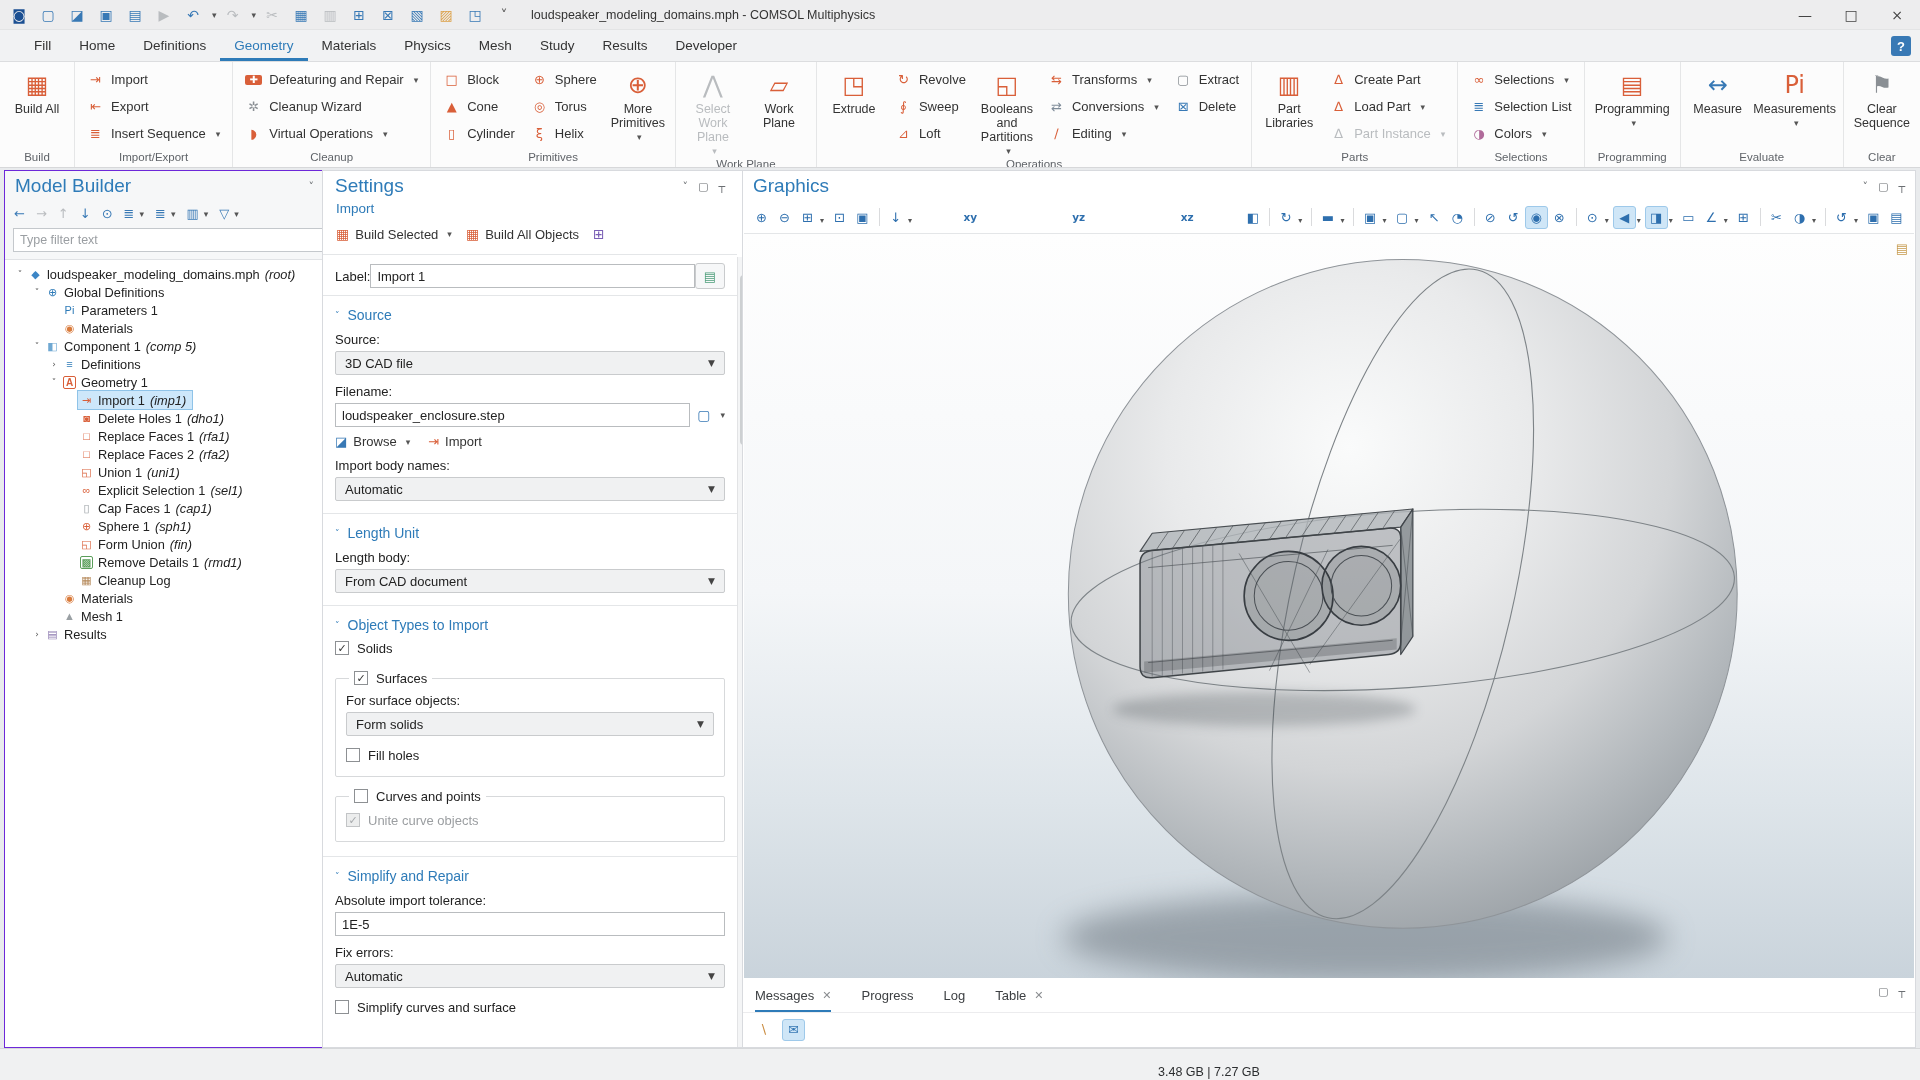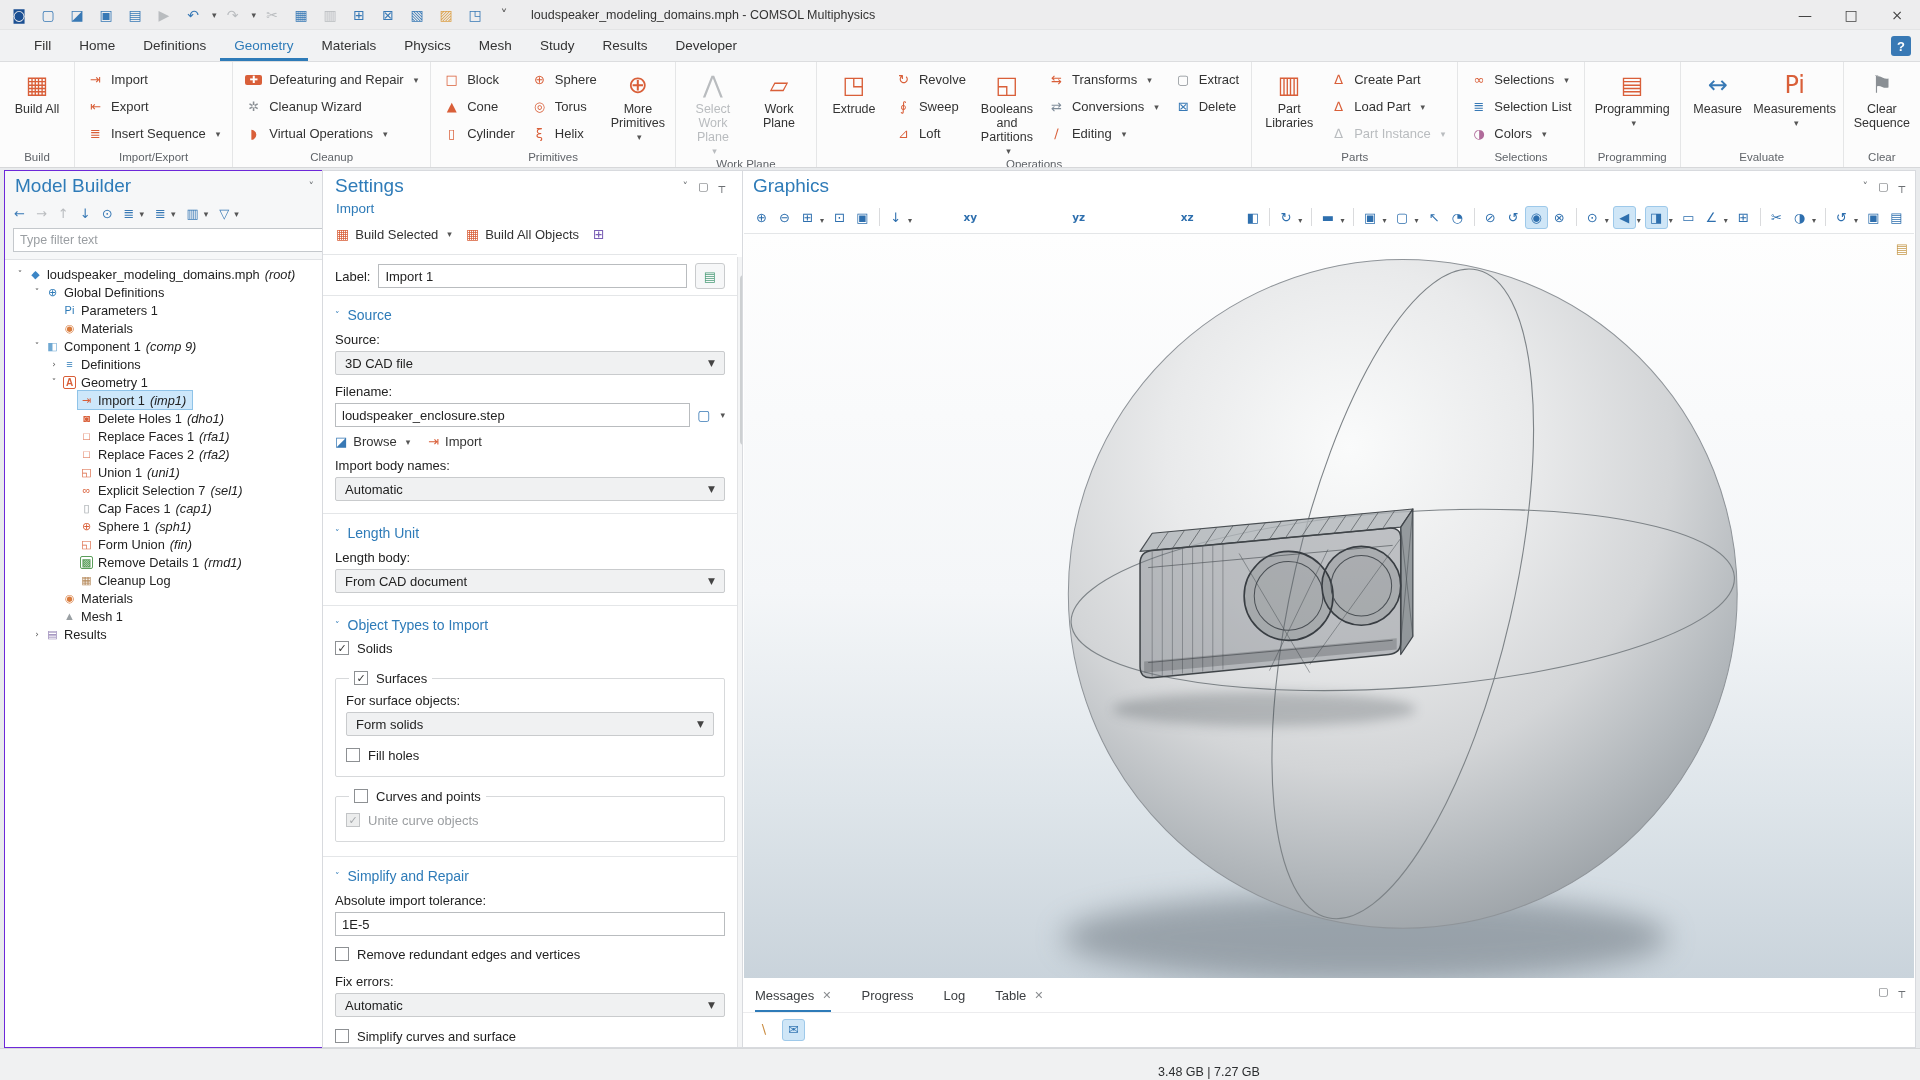--- a/index.html
+++ b/index.html
@@ -59,21 +59,21 @@
   .tree-tag{font-style:italic;margin-left:5px}
 
   
   #settings{position:absolute;left:322px;top:170px;width:432px;bottom:32px;background:#fff;border:1px solid #d8dade;overflow:hidden}
   .set-inner{position:absolute;left:0;top:0;right:16px;bottom:0;padding:0 12px;overflow:hidden}
   .set-sub{color:#2e7bb8;font-size:13.5px;padding:0 0 4px 1px}
   .set-toolbar{display:flex;align-items:center;height:28px;gap:14px;padding-left:1px}
   .set-toolbar .tbtn{display:flex;align-items:center;gap:6px;color:#333}
   .set-toolbar .icon{font-size:14px}
   .hr{border-top:1px solid #e4e6e8;margin:6px -12px}
-  .label-row{display:flex;align-items:center;gap:8px;margin-top:8px}
+  .label-row{display:flex;align-items:center;margin-top:8px}
   .label-row .txt{flex:1}
   .aux-btn{width:30px;height:26px;border:1px solid #c9cbcd;background:#f6f7f8;border-radius:3px;display:flex;align-items:center;justify-content:center;color:#4d9e7a;font-size:13px;font-family:"DejaVu Sans",sans-serif}
   .sec-h{display:flex;align-items:center;gap:8px;color:#2e7bb8;font-size:14px;margin:11px 0 4px;font-weight:400}
   .sec-h .sc{font-size:9px;font-family:"DejaVu Sans",sans-serif}
   .f-label{margin:9px 0 4px;color:#222}
   .select{height:24px;background:#f0f1f2;border:1px solid #c9cbcd;display:flex;align-items:center;padding:0 9px;border-radius:2px}
   .select .val{flex:1;color:#222}
   .select .arr{font-size:9px;color:#444;font-family:"DejaVu Sans",sans-serif}
   .txt{width:100%;height:24px;border:1px solid #b9bcbf;padding:0 6px;font:13px "Liberation Sans",sans-serif;background:#fff;color:#222}
   .file-row{display:flex;align-items:center;gap:7px}
@@ -479,21 +479,21 @@
           <span class="tree-inner">
             <span class="tree-icon" style="color: rgb(217, 123, 60);">◉</span>
             <span>Materials</span>
           </span>
         </div>
         <div class="tree-row" style="padding-left: 25px;">
           <span class="tree-arrow">˅</span>
           <span class="tree-inner">
             <span class="tree-icon" style="color: rgb(111, 168, 210);">◧</span>
             <span>Component 1</span>
-            <span class="tree-tag">(comp 9)</span>
+            <span class="tree-tag">(comp 5)</span>
           </span>
         </div>
         <div class="tree-row" style="padding-left: 42px;">
           <span class="tree-arrow">›</span>
           <span class="tree-inner">
             <span class="tree-icon" style="color: rgb(46, 123, 184);">≡</span>
             <span>Definitions</span>
           </span>
         </div>
         <div class="tree-row" style="padding-left: 42px;">
@@ -540,21 +540,21 @@
           <span class="tree-inner">
             <span class="tree-icon" style="color: rgb(217, 95, 57);">◱</span>
             <span>Union 1</span>
             <span class="tree-tag">(uni1)</span>
           </span>
         </div>
         <div class="tree-row" style="padding-left: 59px;">
           <span class="tree-arrow"></span>
           <span class="tree-inner">
             <span class="tree-icon" style="color: rgb(217, 95, 57);">∞</span>
-            <span>Explicit Selection 7</span>
+            <span>Explicit Selection 1</span>
             <span class="tree-tag">(sel1)</span>
           </span>
         </div>
         <div class="tree-row" style="padding-left: 59px;">
           <span class="tree-arrow"></span>
           <span class="tree-inner">
             <span class="tree-icon" style="color: rgb(154, 160, 164);">▯</span>
             <span>Cap Faces 1</span>
             <span class="tree-tag">(cap1)</span>
           </span>
@@ -735,24 +735,20 @@
       </fieldset>
       <div class="hr" style="margin-top:14px"></div>
 
       
       <div class="sec-h">
           <span class="sc">˅</span>
           <span>Simplify and Repair</span>
         </div>
       <div class="f-label">Absolute import tolerance:</div>
       <input class="txt" value="1E-5" style="">
-      <div class="chk" style="margin-top:7px">
-        <span class="box"></span>
-          <span>Remove redundant edges and vertices</span>
-      </div>
       <div class="f-label">Fix errors:</div>
       <div class="select">
           <span class="val">Automatic</span>
           <span class="arr">▼</span>
         </div>
       <div class="chk" style="margin-top:8px">
         <span class="box"></span>
           <span>Simplify curves and surface</span>
       </div>
       

